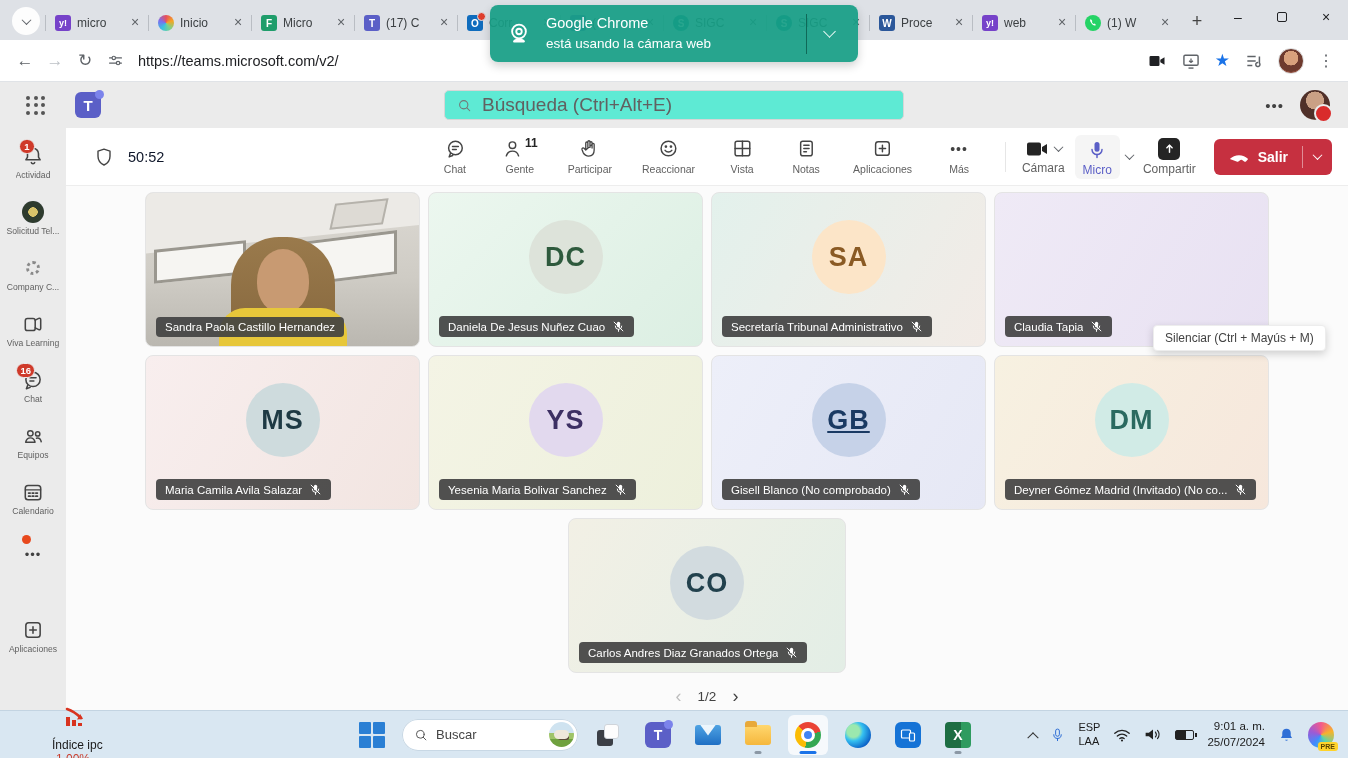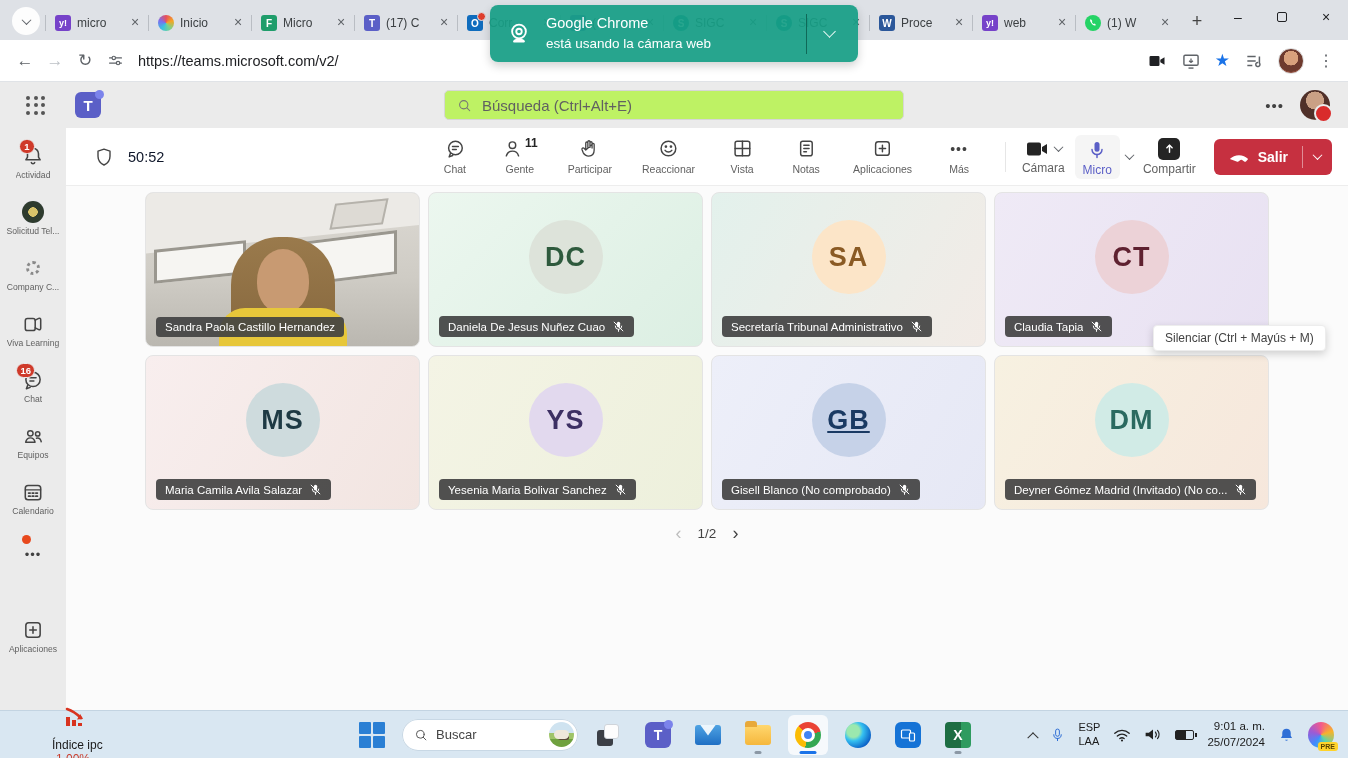--- a/index.html
+++ b/index.html
@@ -45,21 +45,21 @@
   .star { color:#1a73e8; font-size:17px; }
   .avatar-sm { width:26px; height:26px; border-radius:50%; background:radial-gradient(circle at 50% 38%, #d8a07c 0 38%, #6e3a2e 39% 70%, #8c4a3a 71%); border:1px solid #ddd; }
   .kebab { font-size:16px; color:#5f6368; letter-spacing:0; }
 
   
   .tm-header { height:46px; background:#ebebeb; display:flex; align-items:center; position:relative; }
   .waffle { display:grid; grid-template-columns:repeat(3,4px); grid-template-rows:repeat(3,4px); gap:3.5px; margin-left:26px; }
   .waffle i { background:#555; border-radius:50%; }
   .tm-logo { width:26px; height:26px; margin-left:30px; border-radius:6px; background:#5b5fc7; color:#fff; font-weight:bold; font-size:15px; display:flex; align-items:center; justify-content:center; position:relative; }
   .tm-logo::after { content:''; position:absolute; right:-3px; top:-2px; width:9px; height:9px; border-radius:50%; background:#7b83eb; }
-  .tm-search { position:absolute; left:444px; top:8px; width:460px; height:30px; background:#bef264; border:1px solid #d6d6d6; border-radius:5px; display:flex; align-items:center; padding:0 12px; gap:10px; color:#616161; font-size:15px; }
+  .tm-search { position:absolute; left:444px; top:8px; width:460px; height:30px; background:#5eead4; border:1px solid #d6d6d6; border-radius:5px; display:flex; align-items:center; padding:0 12px; gap:10px; color:#616161; font-size:19px; }
   .tm-right { margin-left:auto; display:flex; align-items:center; gap:16px; margin-right:18px; }
   .tm-dots { color:#424242; font-size:15px; letter-spacing:1px; }
   .avatar-tm { width:30px; height:30px; border-radius:50%; background:radial-gradient(circle at 50% 35%, #caa085 0 36%, #503029 37% 75%, #705046 76%); position:relative; }
   .avatar-tm::after { content:''; position:absolute; right:-3px; bottom:-3px; width:15px; height:15px; border-radius:50%; background:#d92b2b; border:2px solid #ebebeb; }
 
   
   .shell { display:flex; height:582px; }
   .rail { width:66px; background:#ebebeb; padding-top:8px; display:flex; flex-direction:column; align-items:center; flex:none; }
   .railitem { width:62px; min-height:52px; margin-bottom:4px; display:flex; flex-direction:column; align-items:center; justify-content:center; position:relative; gap:2px; }
   .rlabel { font-size:8.6px; color:#616161; text-align:center; white-space:nowrap; overflow:hidden; max-width:62px; }
@@ -576,21 +576,20 @@
                 <g stroke="#fff" stroke-width="1.2" fill="none" stroke-linecap="round">
                   <path d="M4 7.5a4 4 0 008 0"></path>
                   <path d="M8 11.5V14"></path>
                   <path d="M2.6 2.6l10.8 10.8"></path>
                 </g>
               </svg>
           </div>
         </div>
 
         <div class="tile" style="background: linear-gradient(120deg, rgb(239, 234, 246), rgb(232, 225, 242));">
-          <div class="initials" style="background: rgb(236, 210, 215); color: rgb(95, 33, 48);">CT</div>
           <div class="nameplate">
             <span>Claudia Tapia</span>
             <svg class="mutesvg" viewBox="0 0 16 16">
                 <rect x="6" y="2" width="4" height="7.2" rx="2" fill="#fff"></rect>
                 <g stroke="#fff" stroke-width="1.2" fill="none" stroke-linecap="round">
                   <path d="M4 7.5a4 4 0 008 0"></path>
                   <path d="M8 11.5V14"></path>
                   <path d="M2.6 2.6l10.8 10.8"></path>
                 </g>
               </svg>
@@ -651,20 +650,37 @@
                 <g stroke="#fff" stroke-width="1.2" fill="none" stroke-linecap="round">
                   <path d="M4 7.5a4 4 0 008 0"></path>
                   <path d="M8 11.5V14"></path>
                   <path d="M2.6 2.6l10.8 10.8"></path>
                 </g>
               </svg>
           </div>
         </div>
       </div>
 
+      <div class="row3">
+
+        <div class="tile" style="background: linear-gradient(120deg, rgb(242, 240, 229), rgb(227, 238, 230));">
+          <div class="initials" style="background: rgb(210, 219, 223); color: rgb(34, 65, 77);">CO</div>
+          <div class="nameplate">
+            <span>Carlos Andres Diaz Granados Ortega</span>
+            <svg class="mutesvg" viewBox="0 0 16 16">
+                <rect x="6" y="2" width="4" height="7.2" rx="2" fill="#fff"></rect>
+                <g stroke="#fff" stroke-width="1.2" fill="none" stroke-linecap="round">
+                  <path d="M4 7.5a4 4 0 008 0"></path>
+                  <path d="M8 11.5V14"></path>
+                  <path d="M2.6 2.6l10.8 10.8"></path>
+                </g>
+              </svg>
+          </div>
+        </div>
+      </div>
 
       <div class="pager">
         <span class="pg-prev">‹</span>
         <span>1/2</span>
         <span class="pg-next">›</span>
       </div>
     </div>
   </div>
 </div>
 

